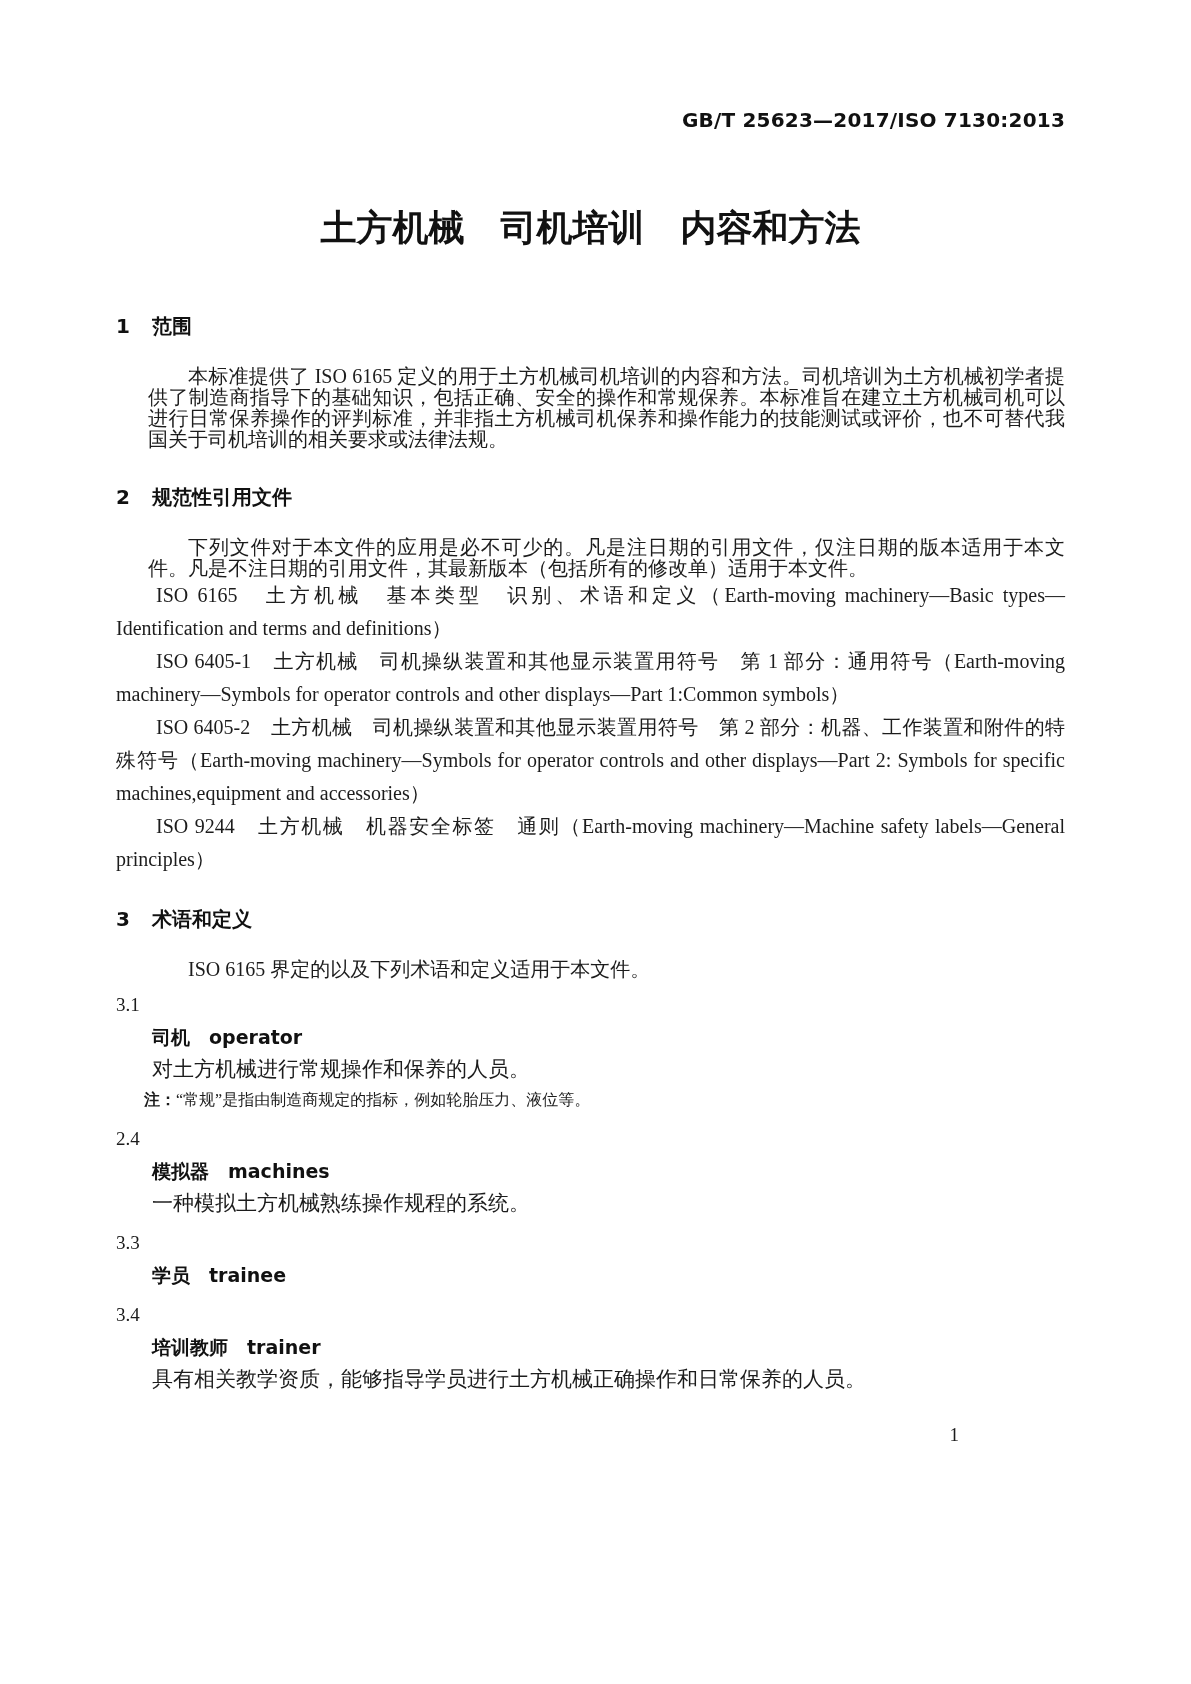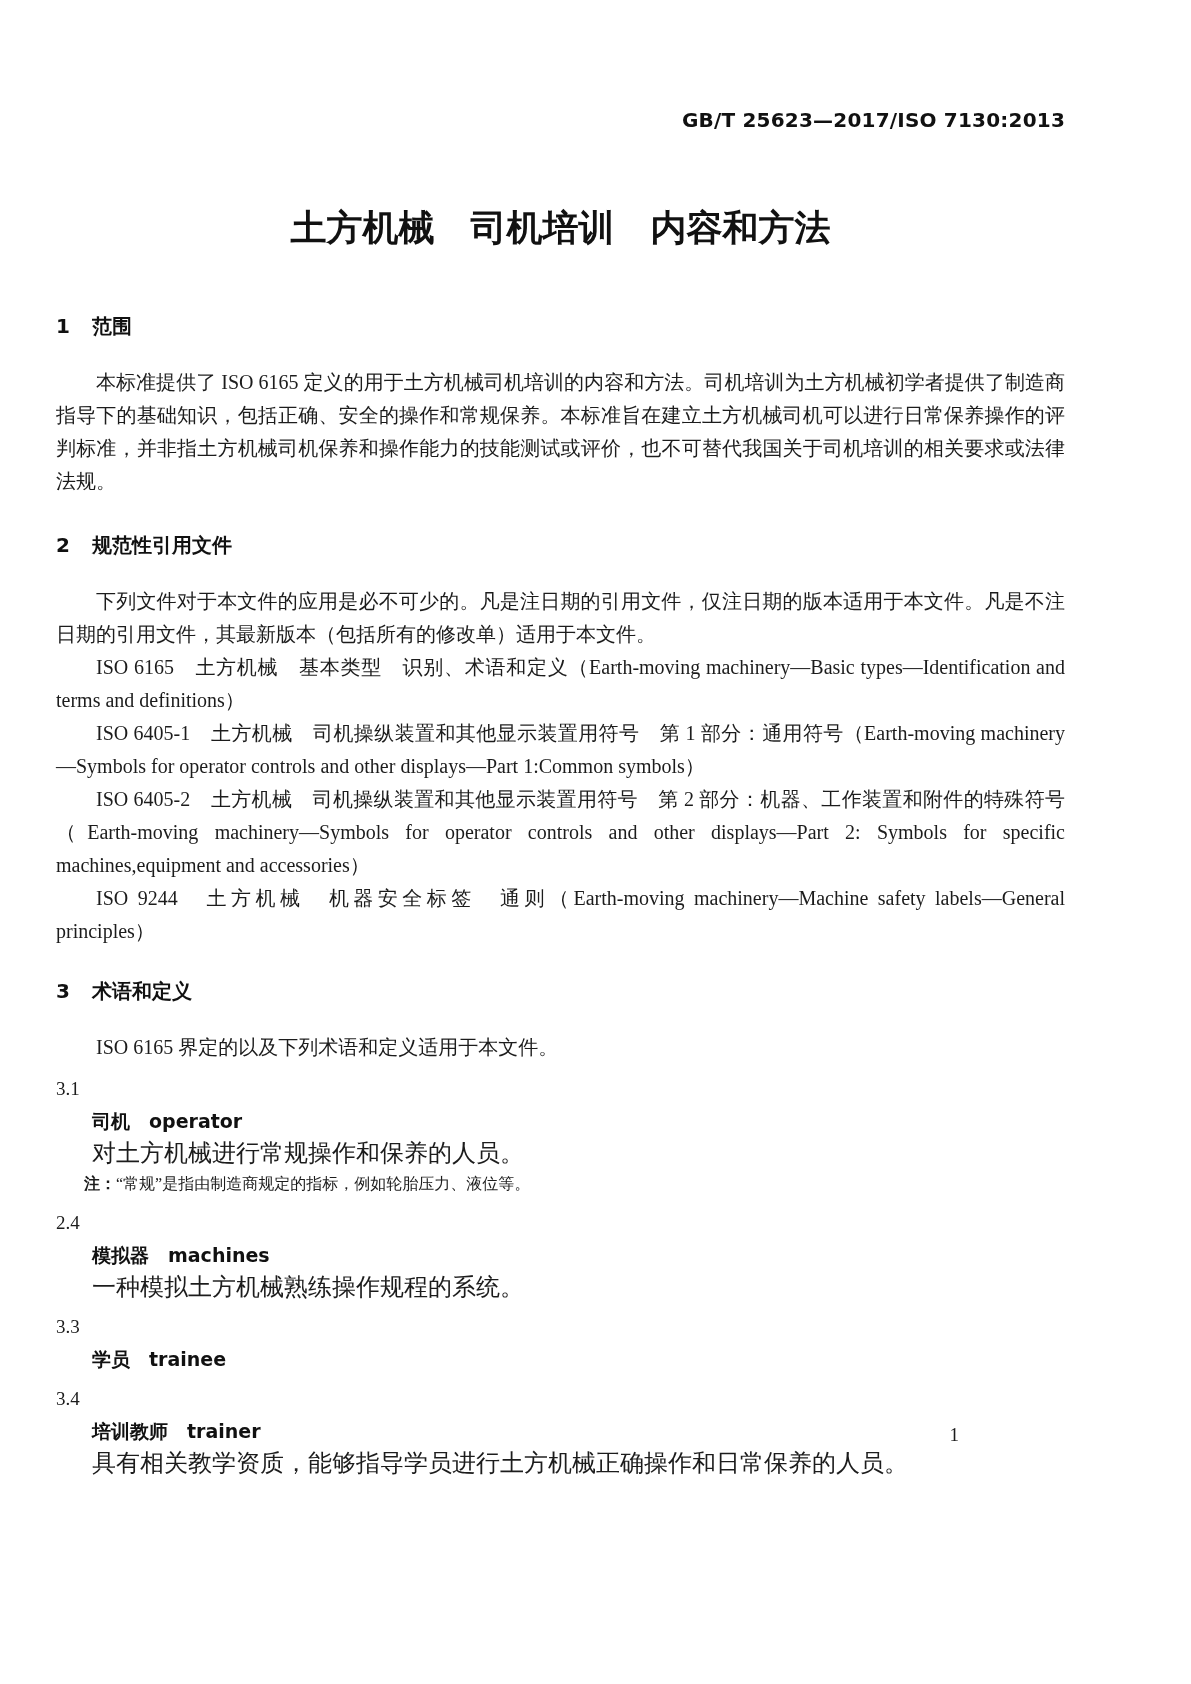--- a/index.html
+++ b/index.html
@@ -10,21 +10,21 @@
     position: relative;
     font-family: "Liberation Serif", "DejaVu Serif", serif;
     color: #1c1c1c;
     overflow: hidden;
   }
   .page {
     position: absolute;
     top: 0; left: 0;
     width: 1191px;
     height: 1684px;
-    padding: 108px 126px 0 56px;
+    padding: 108px 126px 0 116px;
   }
   .doc-header {
     text-align: right;
     font-family: "DejaVu Sans", "Liberation Sans", sans-serif;
     font-weight: bold;
     font-size: 20px;
     letter-spacing: 0.2px;
     color: #111;
   }
   .doc-title {
@@ -41,24 +41,25 @@
     font-size: 20px;
     color: #111;
   }
   .section-heading .num { display: inline-block; margin-right: 22px; }
   #sec-scope .section-heading { margin-top: 60px; }
   #sec-refs .section-heading  { margin-top: 34px; }
   #sec-terms .section-heading { margin-top: 30px; }
   .body-para {
     margin-top: 26px;
     font-size: 20px;
-    line-height: 33px;
+    line-height: 21px;
     text-align: justify;
     text-indent: 40px;
     color: #1c1c1c;
+    margin-left: 32px;
   }
   .ref-para {
     margin-top: 0;
     font-size: 20px;
     line-height: 33px;
     text-align: justify;
     text-indent: 40px;
     color: #1c1c1c;
   }
   .terms-intro { margin-top: 26px; }
@@ -71,21 +72,21 @@
   .term-name {
     font-family: "DejaVu Sans", "Liberation Sans", sans-serif;
     font-weight: bold;
     font-size: 19px;
     line-height: 30px;
     margin-left: 36px;
     margin-top: 2px;
     color: #111;
   }
   .term-def {
-    font-size: 24px;
+    font-size: 21px;
     line-height: 30px;
     margin-left: 36px;
     margin-top: 2px;
     text-align: justify;
     color: #1c1c1c;
   }
   .term-note {
     font-size: 16px;
     line-height: 28px;
     margin-left: 28px;

